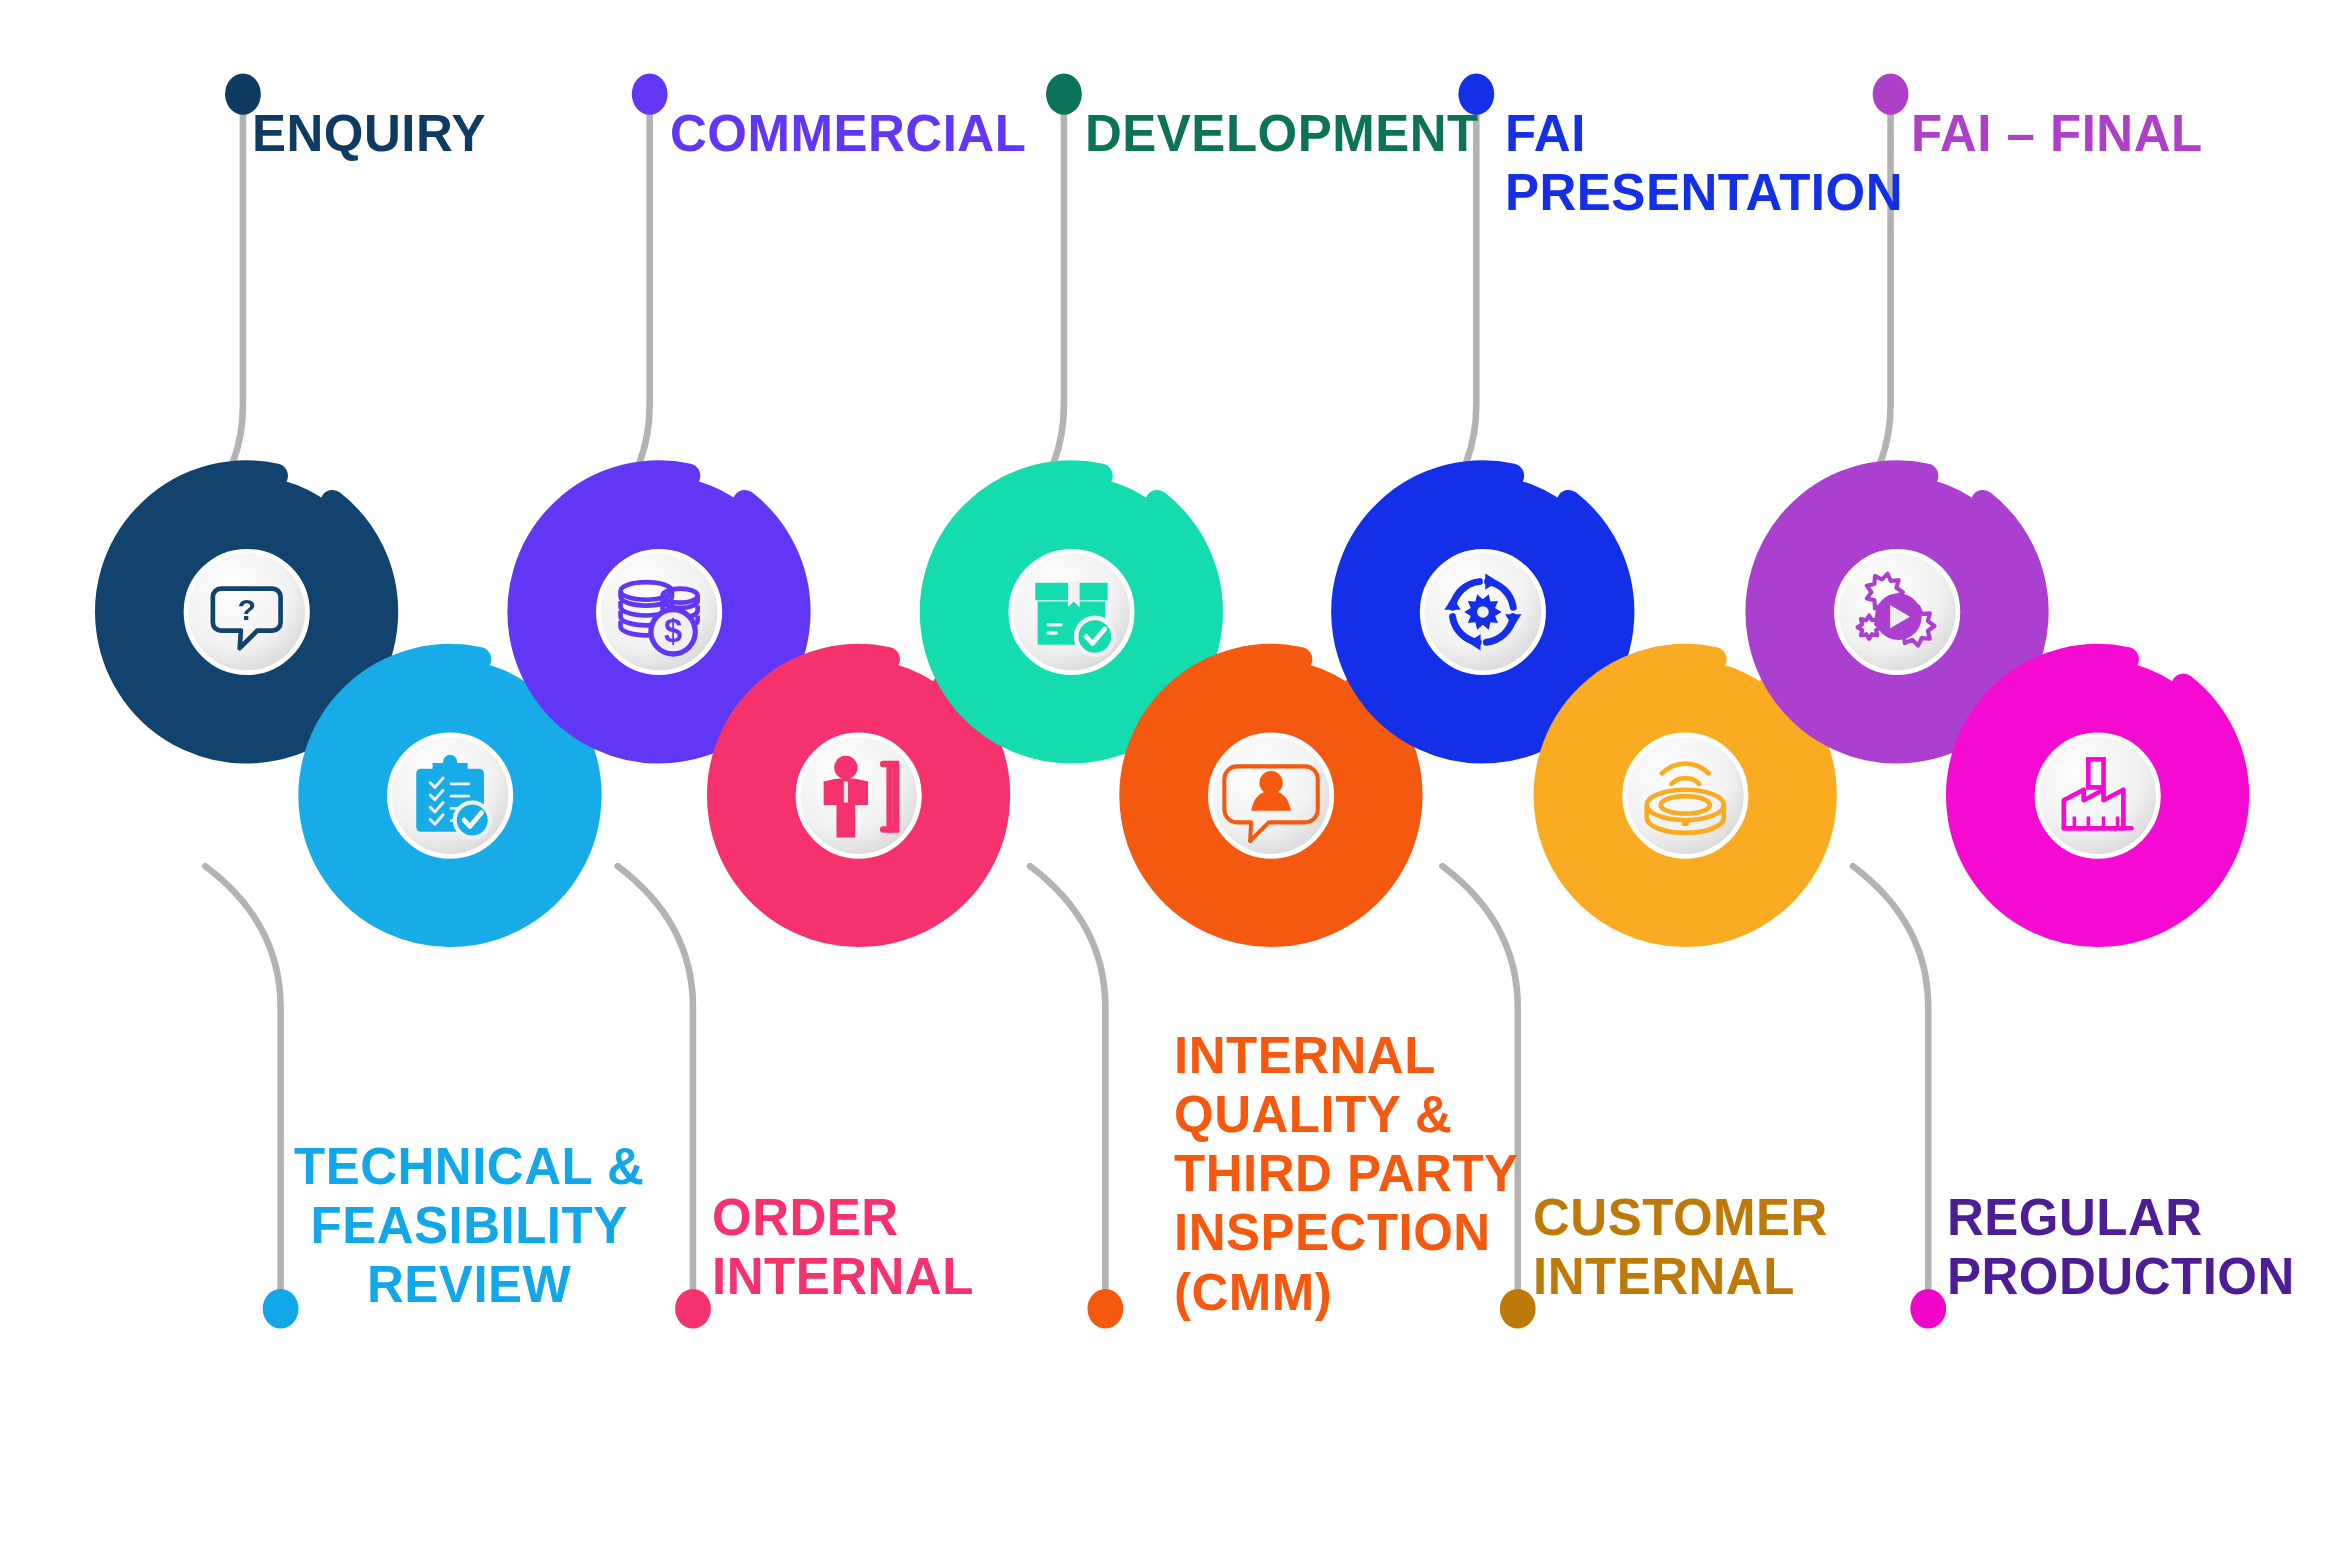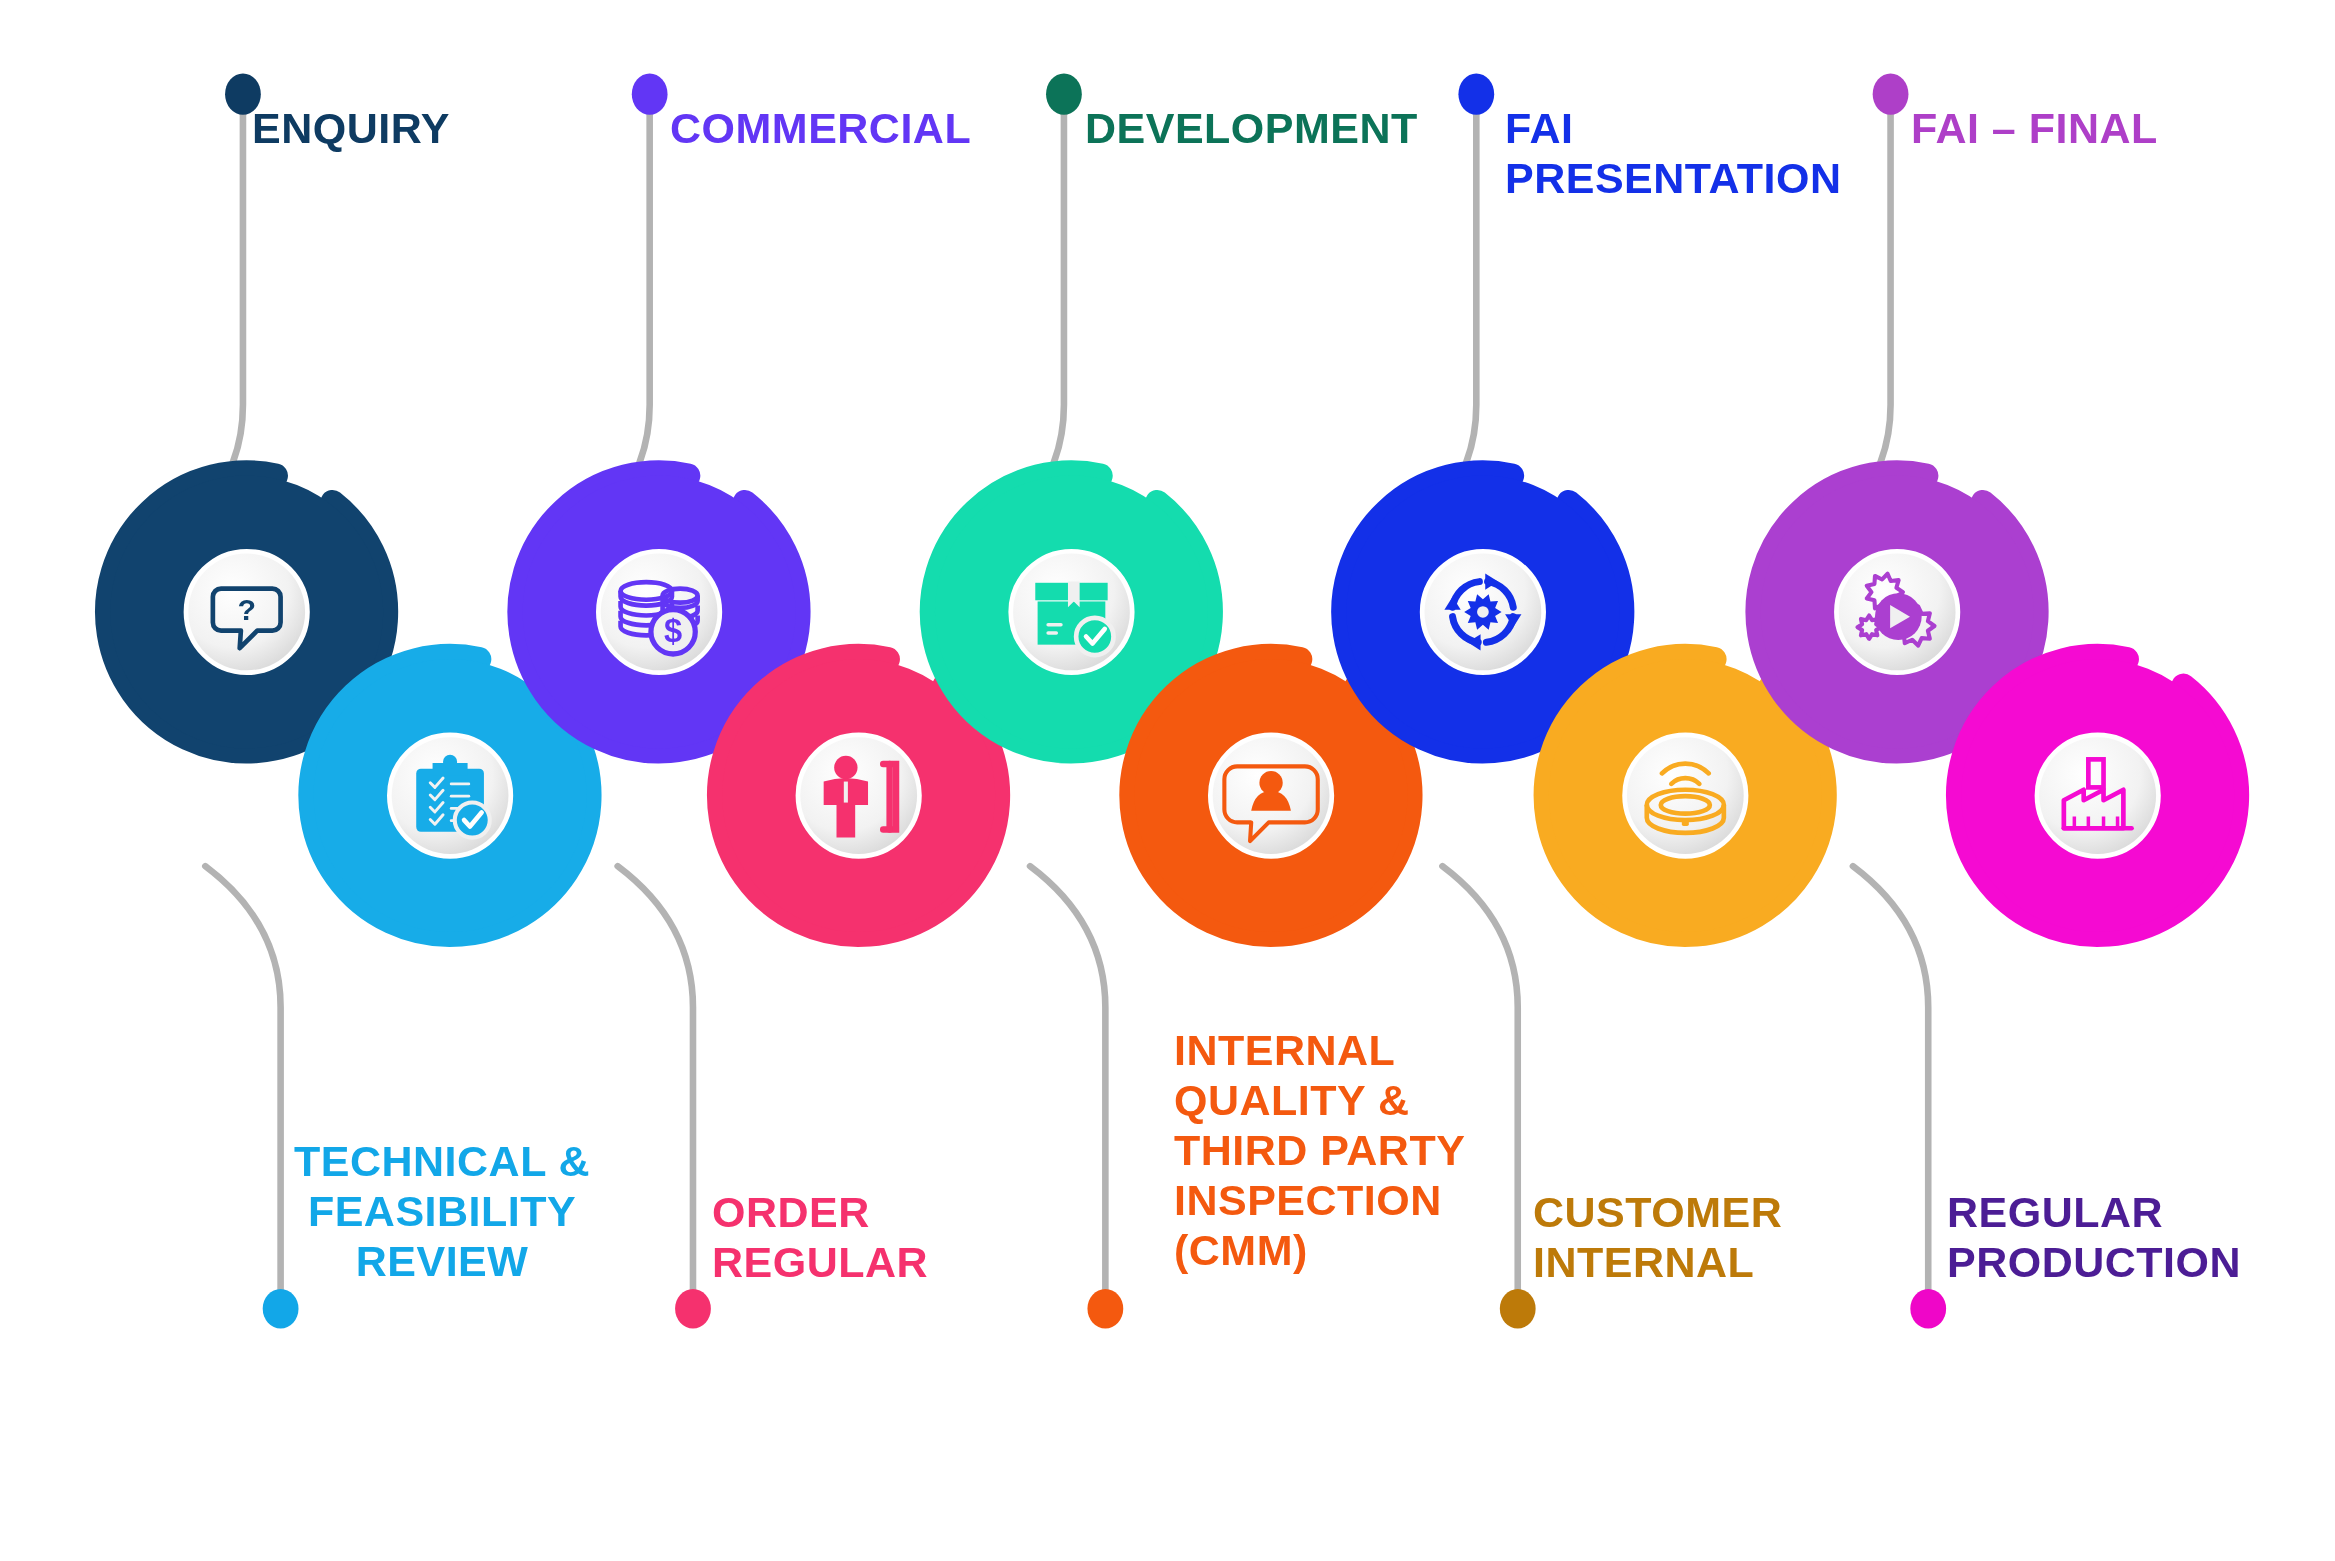--- a/index.html
+++ b/index.html
@@ -11,21 +11,21 @@
     position:relative;
   }
   #stage{position:absolute;left:0;top:0;width:2335px;height:1561px;}
   svg.layer{position:absolute;left:0;top:0;width:2335px;height:1561px;}
   .label{
     position:absolute;
     font-weight:700;
     letter-spacing:0.5px;
     line-height:1.16;
     white-space:pre-line;
-    font-size:43px;
+    font-size:51px;
   }
 </style>
 </head>
 <body>
 
 <div id="stage">
 
   <svg class="layer" viewBox="0 0 2480 1658">
     <g id="connectors" fill="none" stroke="#b3b3b3" stroke-width="7" stroke-linecap="round">
         <path d="M 258 100 L 258 430 Q 258 520 178 575"></path>
@@ -212,21 +212,21 @@
 <div class="label" style="left: 252px; top: 104px; color: rgb(14, 59, 98);">ENQUIRY</div>
     <div class="label" style="left: 670px; top: 104px; color: rgb(98, 54, 245);">COMMERCIAL</div>
     <div class="label" style="left: 1085px; top: 104px; color: rgb(12, 115, 88);">DEVELOPMENT</div>
     <div class="label" style="left: 1497px; top: 104px; color: rgb(19, 48, 232); margin-left: 8px;">FAI
 PRESENTATION</div>
     <div class="label" style="left: 1911px; top: 104px; color: rgb(174, 63, 200);">FAI – FINAL</div>
     <div class="label" style="left: 294px; top: 1137px; color: rgb(18, 167, 232); text-align: center;">TECHNICAL &amp;
 FEASIBILITY
 REVIEW</div>
     <div class="label" style="left: 712px; top: 1188px; color: rgb(245, 49, 110);">ORDER
-REGULAR</div>
+INTERNAL</div>
     <div class="label" style="left: 1126px; top: 1026px; color: rgb(244, 89, 15); margin-left: 48px;">INTERNAL
 QUALITY &amp;
 THIRD PARTY
 INSPECTION
 (CMM)</div>
     <div class="label" style="left: 1533px; top: 1188px; color: rgb(189, 122, 9);">CUSTOMER
 INTERNAL</div>
     <div class="label" style="left: 1947px; top: 1188px; color: #4c1d95;">REGULAR
 PRODUCTION</div>
   </div>

